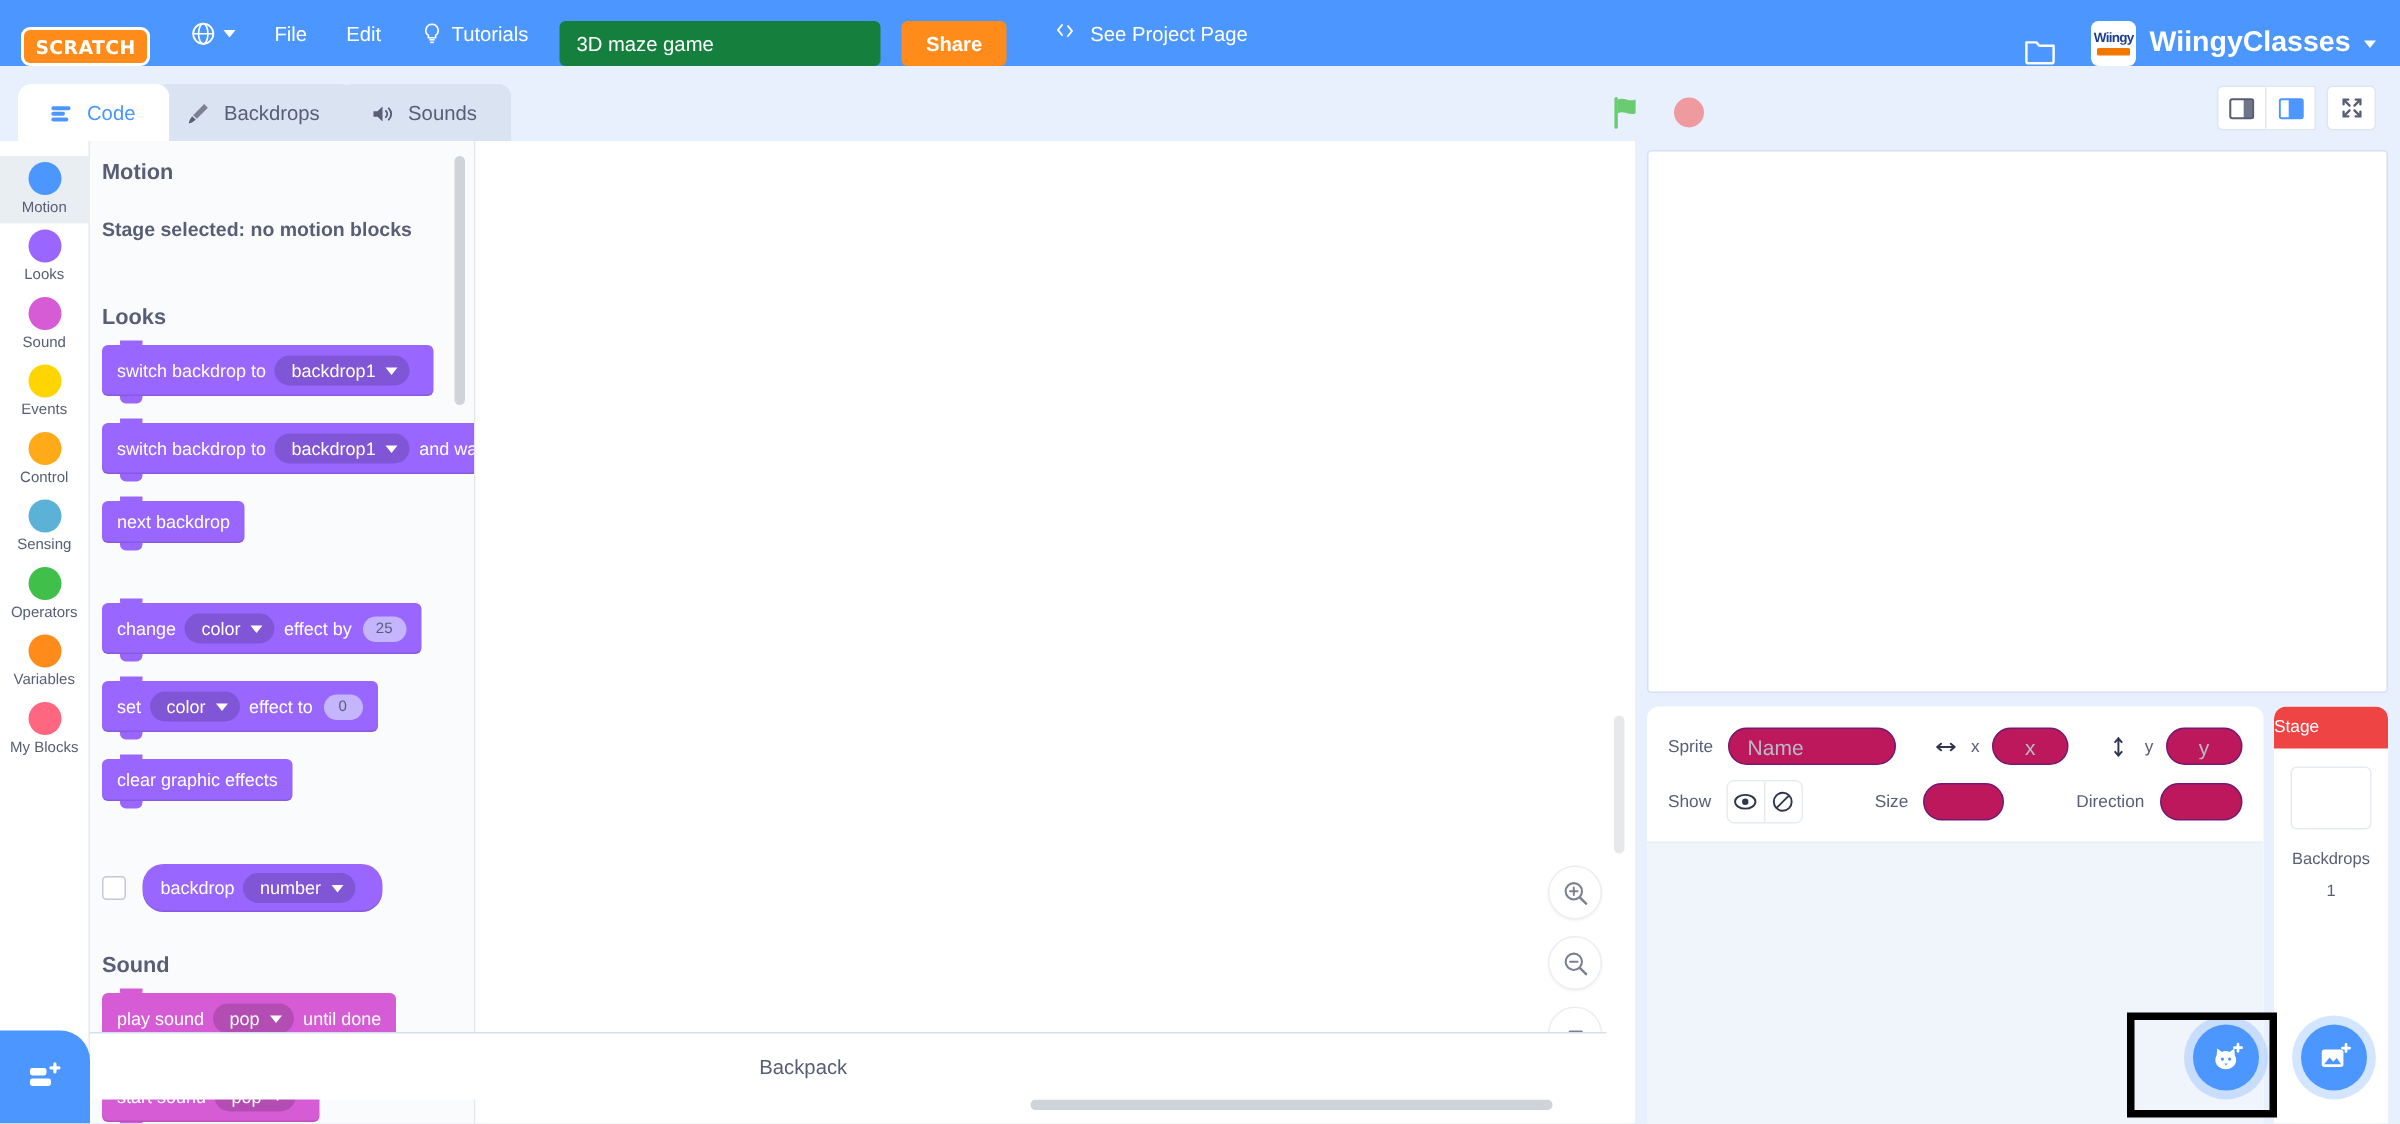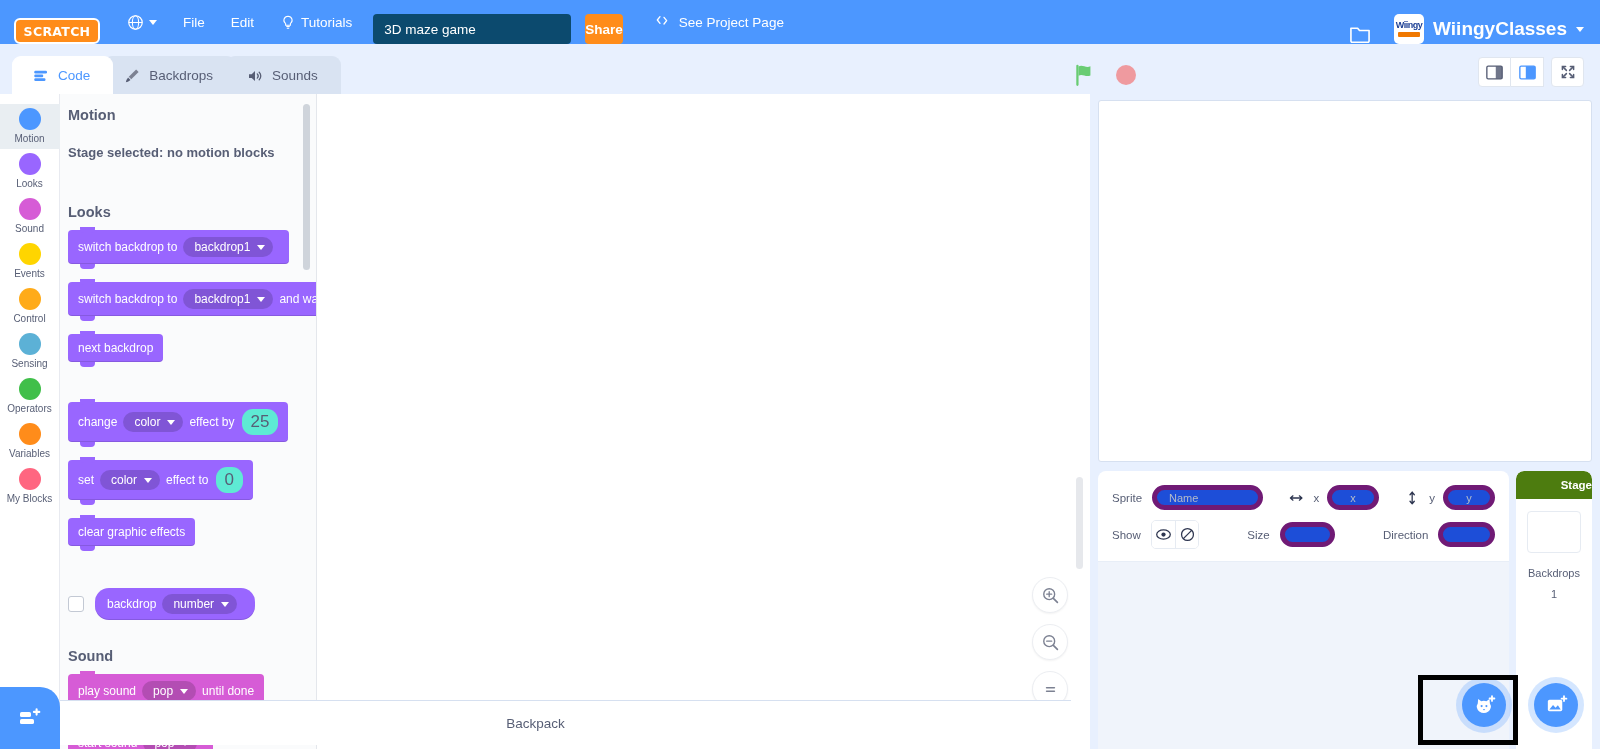--- a/index.html
+++ b/index.html
@@ -24,29 +24,29 @@
     font-family:"DejaVu Sans", sans-serif;
   }
   .mb-item {
     display:flex; align-items:center; gap:5px; height:44px;
     padding:0 13px; color:#fff; font-size:13.5px; cursor:pointer;
   }
   .globe { width:17px; height:17px; }
   .caret { width:0;height:0;border-left:4px solid transparent;border-right:4px solid transparent;border-top:5px solid #fff; }
   .bulb { width:16px; height:17px; }
   .title-input {
-    width:198px; height:30px; margin:0 14px 0 8px;
-    background:#0c4a6e; border:none; border-radius:4px;
+    width:214px; height:30px; margin:0 14px 0 8px;
+    background:#15803d; border:none; border-radius:4px;
     color:#fff; font-size:13.5px; padding:0 11px;
     font-family:"Liberation Sans", sans-serif;
   }
   .title-input::placeholder { color:#e3efff; }
   .share-btn {
     background:#ff8c1a; color:#fff; border:none; border-radius:4px;
-    height:30px; padding:0 0; font-size:13.5px; font-weight:bold;
+    height:30px; padding:0 16px; font-size:13.5px; font-weight:bold;
     cursor:pointer; font-family:"Liberation Sans", sans-serif;
   }
   .proj-page {
     display:flex; align-items:center; gap:8px; color:#fff; font-size:13.5px;
     margin-left:20px; cursor:pointer; padding:0 10px; height:44px;
   }
   .spacer { flex:1; }
   .folder-ico { width:24px; height:21px; cursor:pointer; margin-right:22px; }
   .account { display:flex; align-items:center; gap:9px; cursor:pointer; padding-right:6px;}
   .avatar {
@@ -142,22 +142,22 @@
   .blk.reporter { border-radius:14px; padding:6px 12px; }
   .blk.reporter::before,.blk.reporter::after { display:none; }
   .blk .txt { white-space:nowrap; }
   .drop {
     display:inline-flex; align-items:center; gap:7px;
     background:rgba(0,0,0,.16); border-radius:12px;
     padding:3px 8px 3px 11px; margin:0 6px; font-size:12px;
   }
   .drop .dc { width:0;height:0;border-left:4px solid transparent;border-right:4px solid transparent;border-top:5px solid #fff; }
   .numin {
-    background:#5eead4; color:#575e75; border-radius:11px;
-    padding:3px 9px; margin-left:7px; min-width:26px; text-align:center; font-size:17px;
+    background:#c4b5fd; color:#575e75; border-radius:11px;
+    padding:3px 9px; margin-left:7px; min-width:26px; text-align:center; font-size:10px;
   }
   .chk {
     width:16px;height:16px; border:1px solid #c3c9d4; background:#fff;
     border-radius:3px; display:inline-block; vertical-align:middle; margin-right:11px; cursor:pointer;
   }
   .row-chk { display:flex; align-items:center; margin-bottom:28px; }
 
   
   .canvas {
     flex:1; background:#fff; position:relative; overflow:hidden;
@@ -193,41 +193,41 @@
     flex:1; background:#fff; border-radius:8px 8px 0 0; position:relative;
     display:flex; flex-direction:column; overflow:hidden;
   }
   .sprite-info {
     display:flex; flex-direction:column; gap:10px; padding:14px 14px 12px 14px;
     border-bottom:1px solid #e8eef7;
   }
   .si-row { display:flex; align-items:center; gap:0; }
   .si-lbl { font-size:11.5px; color:#575e75; margin-right:10px; }
   .si-field {
-    background:#1d4ed8; border:5px solid #701a75; border-radius:14px;
-    height:25px; font-size:11px; color:#b5bcc9; padding:0 12px;
+    background:#be185d; border:1px solid #701a75; border-radius:14px;
+    height:25px; font-size:14px; color:#b5bcc9; padding:0 12px;
     display:flex; align-items:center; font-family:"Liberation Sans",sans-serif;
   }
   .si-field.name { width:120px; }
   .si-field.xy { width:54px; justify-content:center; }
   .si-field.size { width:66px; }
   .si-field.dir { width:68px; }
   .si-icon { width:16px;height:16px;margin-right:8px; }
   .si-axis { font-size:11.5px;color:#575e75;margin:0 8px 0 2px; }
   .showgrp { display:flex; border:1px solid #e6ebf2; border-radius:5px; overflow:hidden; }
   .showgrp .sb { width:35px;height:27px;display:flex;align-items:center;justify-content:center;cursor:pointer;background:#fff;}
   .showgrp .sb + .sb { border-left:1px solid #e6ebf2; }
   .sprite-list { flex:1; background:#f0f4fb; }
   .stage-pane {
     width:76px; background:#fff; border-radius:8px 8px 0 0;
     display:flex; flex-direction:column; align-items:center; overflow:hidden;
   }
   .sp-head {
-    width:100%; background:#4d7c0f; color:#fff; font-size:11.5px; font-weight:bold;
-    text-align:right; padding:8px 0; border-radius:8px 8px 0 0;
+    width:100%; background:#ef4444; color:#fff; font-size:11.5px; font-weight:normal;
+    text-align:left; padding:8px 0; border-radius:8px 8px 0 0;
   }
   .sp-thumb {
     width:54px; height:42px; background:#fff; border:1px solid #e6ebf2;
     border-radius:4px; margin-top:12px;
   }
   .sp-lbl { font-size:11px; color:#575e75; margin-top:14px; }
   .sp-num { font-size:11px; color:#575e75; margin-top:9px; }
 
   
   .fab {
@@ -238,21 +238,21 @@
   .fab-sprite { position:absolute; right:86px; bottom:22px; }
   .fab-hl {
     position:absolute; right:74px; bottom:4px;
     width:100px; height:70px; border:5px solid #000; background:transparent;
     pointer-events:none;
   }
   .fab-stage { position:absolute; right:14px; bottom:22px; }
 
   
   .backpack {
-    position:absolute; left:0; bottom:4px; width:1071px; height:45px;
+    position:absolute; left:0; bottom:16px; width:1071px; height:45px;
     background:#fff; border-top:1px solid #d6e0f0;
     display:flex; align-items:center; justify-content:center;
     color:#575e75; font-size:13.5px; cursor:pointer;
   }
 </style>
 </head>
 <body>
 
 <div class="menubar">
   <div class="logo">SCRATCH</div>

